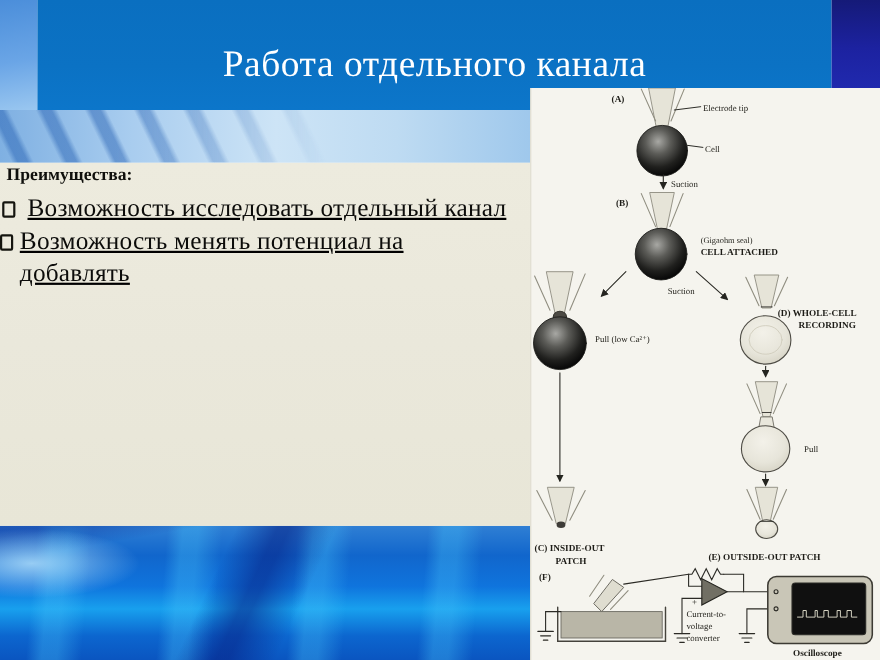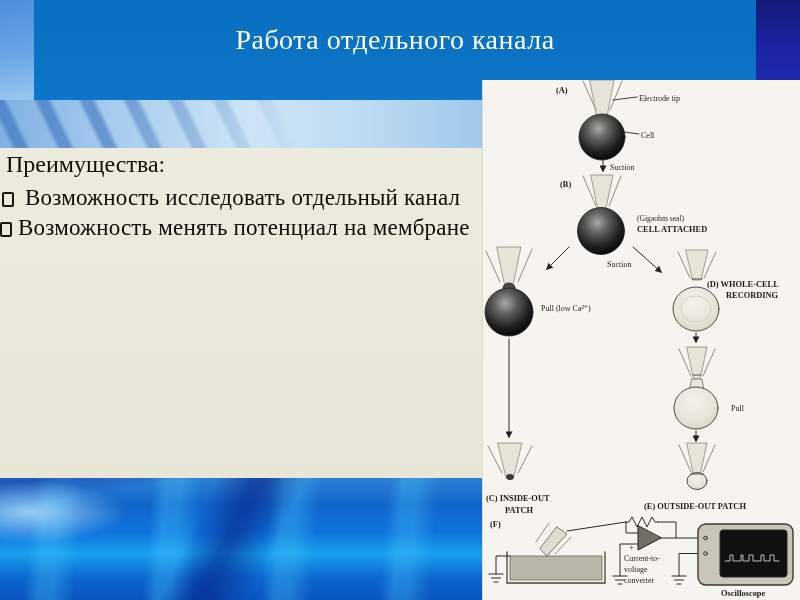--- a/index.html
+++ b/index.html
@@ -10,22 +10,22 @@
   
   .bg-left-strip{
     position:absolute;left:0;top:0;width:34px;height:100px;z-index:1;
     background:linear-gradient(170deg,#4b8eda 0%,#6aa5e6 55%,#9ac7f0 100%);
   }
   .title-bar{
     position:absolute;left:34px;top:0;width:722px;height:100px;z-index:2;
     background:linear-gradient(180deg,#0a6fc0 0%,#0b72c4 60%,#0c76ca 100%);
   }
   .title{
-    margin:0;padding-top:24px;text-align:center;
-    font-weight:400;font-size:28px;letter-spacing:.5px;color:#ffffff;
+    margin:16px;padding-top:24px;text-align:center;
+    font-weight:400;font-size:34px;letter-spacing:.5px;color:#ffffff;
   }
   .navy-block{
     position:absolute;left:756px;top:0;width:44px;height:80px;z-index:2;
     background:linear-gradient(180deg,#151a78 0%,#1c22a0 55%,#2029ae 100%);
   }
   .bg-band{
     position:absolute;left:0;top:100px;width:482px;height:48px;z-index:1;
     background:linear-gradient(90deg,#7fb0e2 0%,#a9cdef 25%,#cde4f6 52%,#bedbf2 75%,#9fc8ec 100%);
   }
   .bg-band::before{
@@ -43,23 +43,23 @@
       linear-gradient(170deg, rgba(8,30,140,.4) 0 5%, rgba(8,30,140,0) 16%),
       repeating-linear-gradient(95deg, rgba(70,195,250,0) 0 34px, rgba(70,195,250,.35) 48px 62px, rgba(70,195,250,0) 84px 118px),
       linear-gradient(180deg,#2f7fd4 0%,#1166cc 22%,#0f74dd 45%,#18a0ee 62%,#0c66cf 82%,#0a55c0 100%);
   }
   
   .text-box{
     position:absolute;left:0;top:148px;width:482px;height:330px;z-index:2;
     background:linear-gradient(180deg,#edebde 0%,#eae8db 50%,#e8e6d7 100%);
   }
   .heading{
-    padding:3px 0 0 6px;font-weight:normal;font-size:24px;color:#0f0f0c;
-  }
-  .bullets{margin-top:5px;}
+    padding:3px 0 0 6px;font-weight:bold;font-size:16px;color:#0f0f0c;
+  }
+  .bullets{margin-top:5px;text-decoration:underline;}
   .bullet-item{display:flex;align-items:flex-start;}
   .bullet-glyph{
     flex:0 0 auto;width:8px;height:11px;border:2px solid #15150f;border-radius:2px;
     margin:9px 6px 0 0;background:transparent;
   }
   .bullet-item:first-child .bullet-glyph{margin-left:2px;margin-right:11px;}
   .bullet-text{
     font-size:23px;line-height:29.5px;color:#0c0c0a;max-width:452px;letter-spacing:.2px;
   }
   
@@ -88,21 +88,21 @@
 
   <div class="text-box">
     <div class="heading">Преимущества:</div>
     <div class="bullets">
         <div class="bullet-item">
           <span class="bullet-glyph"></span>
           <span class="bullet-text">Возможность исследовать отдельный канал</span>
         </div>
         <div class="bullet-item">
           <span class="bullet-glyph"></span>
-          <span class="bullet-text">Возможность менять потенциал на мембране</span>
+          <span class="bullet-text">Возможность менять потенциал на добавлять</span>
         </div>
       </div>
   </div>
 
   <div class="bg-bottom-wave"></div>
 
   <div class="panel">
     <svg width="318" height="520" viewBox="0 0 318 520">
       <defs>
         <marker id="arr" viewBox="0 0 10 10" refX="8" refY="5" markerWidth="7" markerHeight="7" orient="auto">

